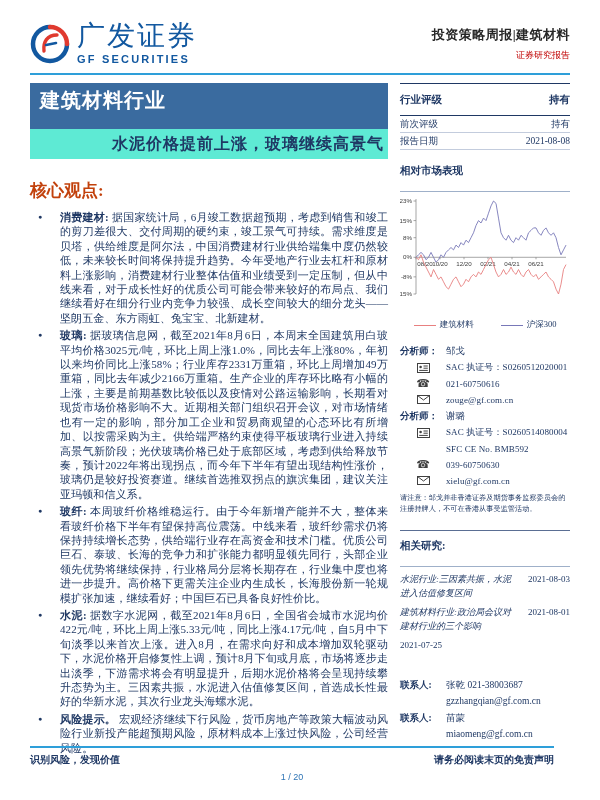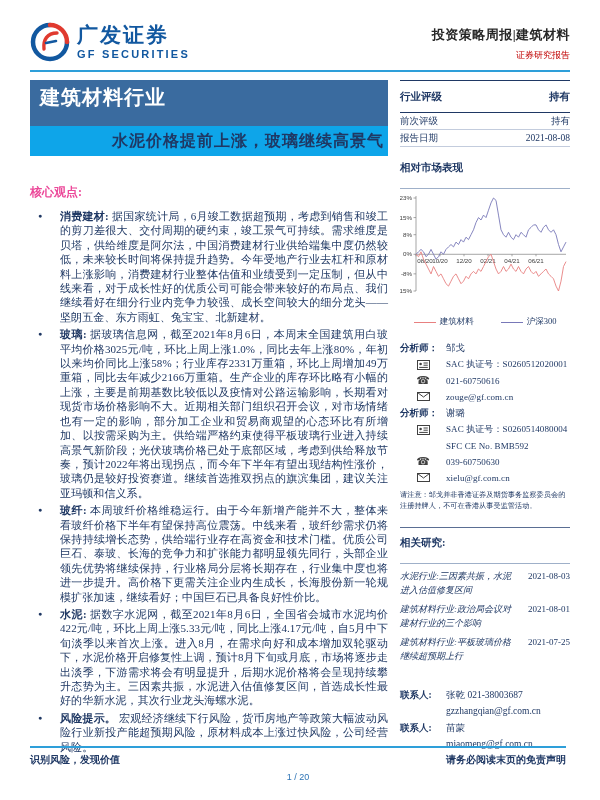--- a/index.html
+++ b/index.html
@@ -3,37 +3,37 @@
 <meta charset="utf-8">
 <style>
   * { margin:0; padding:0; box-sizing:border-box; }
   html,body { background:#ffffff; }
   body { font-family:"Liberation Serif","DejaVu Serif",serif; color:#1F3864; }
   .page { position:relative; width:600px; height:800px; margin:0 auto; background:#fff; overflow:hidden; }
 
   
   .hdr { display:flex; justify-content:space-between; align-items:flex-start; padding:22px 30px 0 30px; }
   .brand { display:flex; align-items:center; gap:7px; }
-  .brand-cn { font-family:"Liberation Sans","DejaVu Sans",sans-serif; font-weight:bold; font-size:21px; color:#1258A0; letter-spacing:2px; line-height:1; }
+  .brand-cn { font-family:"Liberation Sans","DejaVu Sans",sans-serif; font-weight:normal; font-size:28px; color:#1258A0; letter-spacing:2px; line-height:1; }
   .brand-en { font-family:"Liberation Sans","DejaVu Sans",sans-serif; font-weight:bold; font-size:11px; color:#1258A0; letter-spacing:2.2px; margin-top:3px; }
   .hdr-right { text-align:right; padding-top:4px; }
   .report-type { font-weight:bold; font-size:13px; color:#262626; letter-spacing:0.5px; }
   .doc-type { font-size:9px; color:#C00000; margin-top:5px; }
   .hdr-rule { height:2px; background:#2E9FD9; margin:8px 30px 0 30px; }
 
   
   .body-row { display:flex; gap:12px; padding:8px 30px 0 30px; }
   .col-left { width:358px; flex:0 0 358px; }
   .col-right { width:170px; flex:0 0 170px; }
 
   
   .band-dark { background:#3A6B9F; color:#ffffff; font-weight:bold; font-size:20px; line-height:34px; height:46px; padding-left:10px; letter-spacing:1px; }
-  .band-light { background:#0ea5e9; color:#1F3864; font-weight:bold; font-size:16px; line-height:30px; height:30px; text-align:right; padding-right:4px; letter-spacing:1px; }
-
-  .core-heading { margin-top:28px; font-weight:bold; font-size:12px; color:#ec4899; }
+  .band-light { background:#5eead4; color:#1F3864; font-weight:bold; font-size:16px; line-height:30px; height:30px; text-align:right; padding-right:4px; letter-spacing:1px; }
+
+  .core-heading { margin-top:20px; font-weight:bold; font-size:17px; color:#c2410c; }
   .bullets { list-style:none; margin-top:8px; }
   .bullets li { position:relative; padding-left:30px; font-size:11px; line-height:14.4px; text-align:justify; margin-bottom:3px; letter-spacing:0.1px; }
   .bullets li::before { content:"\25CF"; position:absolute; left:8px; top:0; font-size:7px; }
   .bullets .term { font-weight:bold; }
 
   
   .rating { width:100%; font-size:9.5px; }
   .rating-row { display:flex; justify-content:space-between; align-items:center; height:17px; border-bottom:0.5px solid #C3CCDD; }
   .rating-row.hd { font-weight:bold; font-size:10.5px; border-top:1.2px solid #1F3864; border-bottom:1.2px solid #1F3864; height:33px; }
 
@@ -59,21 +59,21 @@
   .r-title { width:112px;font-style:italic; }
   .r-date { white-space:nowrap; padding-top:0; }
 
   .contacts { margin-top:26px; font-size:9.5px; }
   .c-block { margin-top:6px; }
   .c-row { display:flex; }
   .c-label { font-weight:bold; width:46px; flex:0 0 46px; }
   .c-mail { margin-left:46px; margin-top:4px; }
 
   
-  .footer { position:absolute; left:0; right:4px; bottom:18px; }
+  .footer { position:absolute; left:0; right:16px; bottom:18px; }
   .foot-rule { height:2px; background:#2E9FD9; margin:0 30px; }
   .foot-row { display:flex; justify-content:space-between; padding:5px 30px 0 30px; font-weight:bold; font-size:10px; color:#1F3864; }
   .page-num { text-align:center; font-size:9px; color:#2E74B5; margin-top:5px; font-family:"Liberation Sans",sans-serif; }
 
   svg text { font-family:"Liberation Sans","DejaVu Sans",sans-serif; }
 </style>
 </head>
 <body>
 
 <div class="page">
@@ -247,21 +247,20 @@
         <div id="related-items">
             <div class="r-item">
               <div class="r-title">水泥行业:三因素共振，水泥进入估值修复区间</div>
               <div class="r-date">2021-08-03</div>
             </div>
             <div class="r-item">
               <div class="r-title">建筑材料行业:政治局会议对建材行业的三个影响</div>
               <div class="r-date">2021-08-01</div>
             </div>
             <div class="r-item">
-              <div class="r-title">建筑材料行业:平板玻璃价格继续超预期上行</div>
               <div class="r-date">2021-07-25</div>
             </div>
           </div>
       </div>
 
       <div class="contacts" id="contacts">
           <div class="c-block">
             <div class="c-row">
               <span class="c-label">联系人:</span>
               <span>张乾 021-38003687</span>

